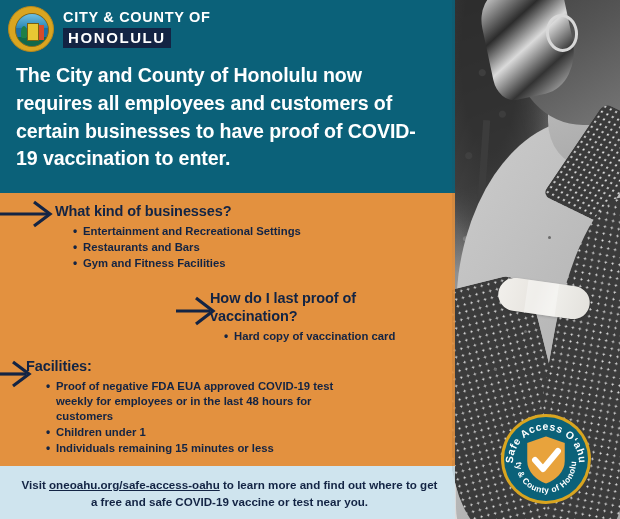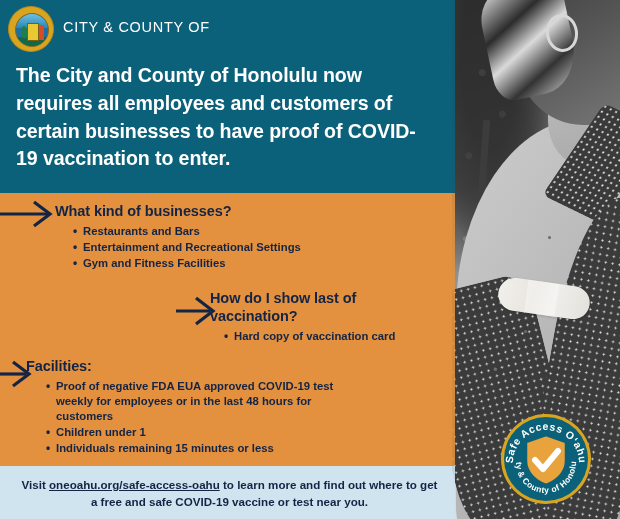--- a/index.html
+++ b/index.html
@@ -108,21 +108,21 @@
     background: #1f7f46;
     border-radius: 50% 50% 20% 20%;
     z-index: 2;
   }
   .header-text {
     line-height: 1;
   }
   .city-county {
     color: #ffffff;
     font-size: 14.5px;
-    font-weight: normal;
+    font-weight: bold;
     letter-spacing: 0.7px;
     display: block;
     margin-bottom: 3px;
   }
   .honolulu-box {
     display: inline-block;
     background: #132444;
     color: #ffffff;
     font-size: 15px;
     font-weight: bold;
@@ -366,46 +366,47 @@
     <div class="header">
       <div class="seal">
         <div class="inner">
           <div class="palm"></div>
           <div class="crest2"></div>
           <div class="crest"></div>
         </div>
       </div>
       <div class="header-text">
         <span class="city-county">CITY &amp; COUNTY OF</span>
+        <span class="honolulu-box">HONOLULU</span>
       </div>
     </div>
 
     <div class="headline">The City and County of Honolulu now requires all employees and customers of certain businesses to have proof of COVID-19 vaccination to enter.</div>
 
     <svg class="arrow" style="left:-2px; top:200px;" width="60" height="28" viewBox="0 0 60 28">
       <line x1="0" y1="14" x2="50" y2="14"></line>
       <polyline points="36,2 52,14 36,26"></polyline>
     </svg>
 
     <div class="sec" id="sec-businesses">
       <h2>What kind of businesses?</h2>
       <ul>
+        <li>Entertainment and Recreational Settings</li>
         <li>Restaurants and Bars</li>
-        <li>Entertainment and Recreational Settings</li>
         <li>Gym and Fitness Facilities</li>
       </ul>
     </div>
 
     <svg class="arrow" style="left:176px; top:296px;" width="44" height="30" viewBox="0 0 44 30">
       <line x1="0" y1="15" x2="34" y2="15"></line>
       <polyline points="20,2 37,15 20,28"></polyline>
     </svg>
 
     <div class="sec" id="sec-proof">
-      <h2>How do I show last of vaccination?</h2>
+      <h2>How do I last proof of vaccination?</h2>
       <ul>
         <li>Hard copy of vaccination card</li>
       </ul>
     </div>
 
     <svg class="arrow" style="left:-2px; top:360px;" width="38" height="28" viewBox="0 0 38 28">
       <line x1="0" y1="14" x2="28" y2="14"></line>
       <polyline points="15,2 31,14 15,26"></polyline>
     </svg>
 

